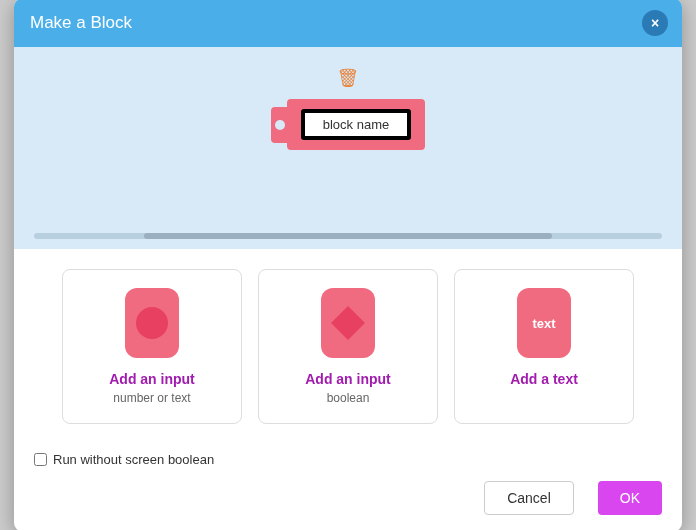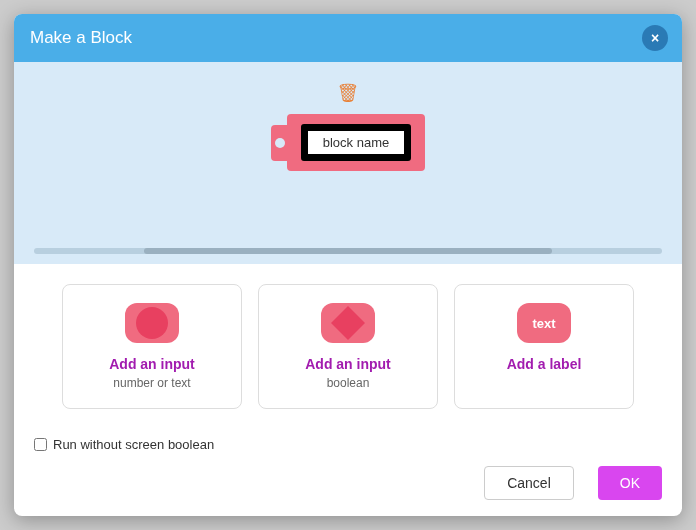--- a/index.html
+++ b/index.html
@@ -91,21 +91,21 @@
       width: 10px;
       height: 10px;
       background: #d8eaf8;
       border-radius: 50%;
       top: 50%;
       left: 50%;
       transform: translate(-50%, -50%);
     }
     .block-input {
       background: #fff;
-      border: 7px solid #000000;
+      border: 4px solid #000000;
       border-radius: 3px;
       padding: 4px 10px;
       font-size: 13px;
       color: #333;
       outline: none;
       width: 110px;
       text-align: center;
     }
     .scrollbar-area {
       background: #d8eaf8;
@@ -136,21 +136,21 @@
       padding: 18px 16px;
       display: flex;
       flex-direction: column;
       align-items: center;
       cursor: pointer;
       width: 180px;
       transition: background 0.15s;
     }
     .option-icon {
       width: 54px;
-      height: 40px;
+      height: 70px;
       border-radius: 12px;
       background: #f06b80;
       display: flex;
       align-items: center;
       justify-content: center;
       margin-bottom: 12px;
     }
     .option-icon.circle-icon {
       position: relative;
     }
@@ -266,21 +266,21 @@
         <div class="diamond-shape"></div>
       </div>
       <span class="option-title">Add an input</span>
       <span class="option-subtitle">boolean</span>
     </div>
 
     <div class="option-card">
       <div class="option-icon">
         <span class="text-label-shape">text</span>
       </div>
-      <span class="option-title">Add a label</span>
+      <span class="option-title">Add a text</span>
       <span class="option-subtitle"></span>
     </div>
 
   </div>
 
   <div class="dialog-footer">
     <div class="checkbox-row">
       <input type="checkbox" id="rwsr" style="">
       <label for="rwsr">Run without screen boolean</label>
     </div>

